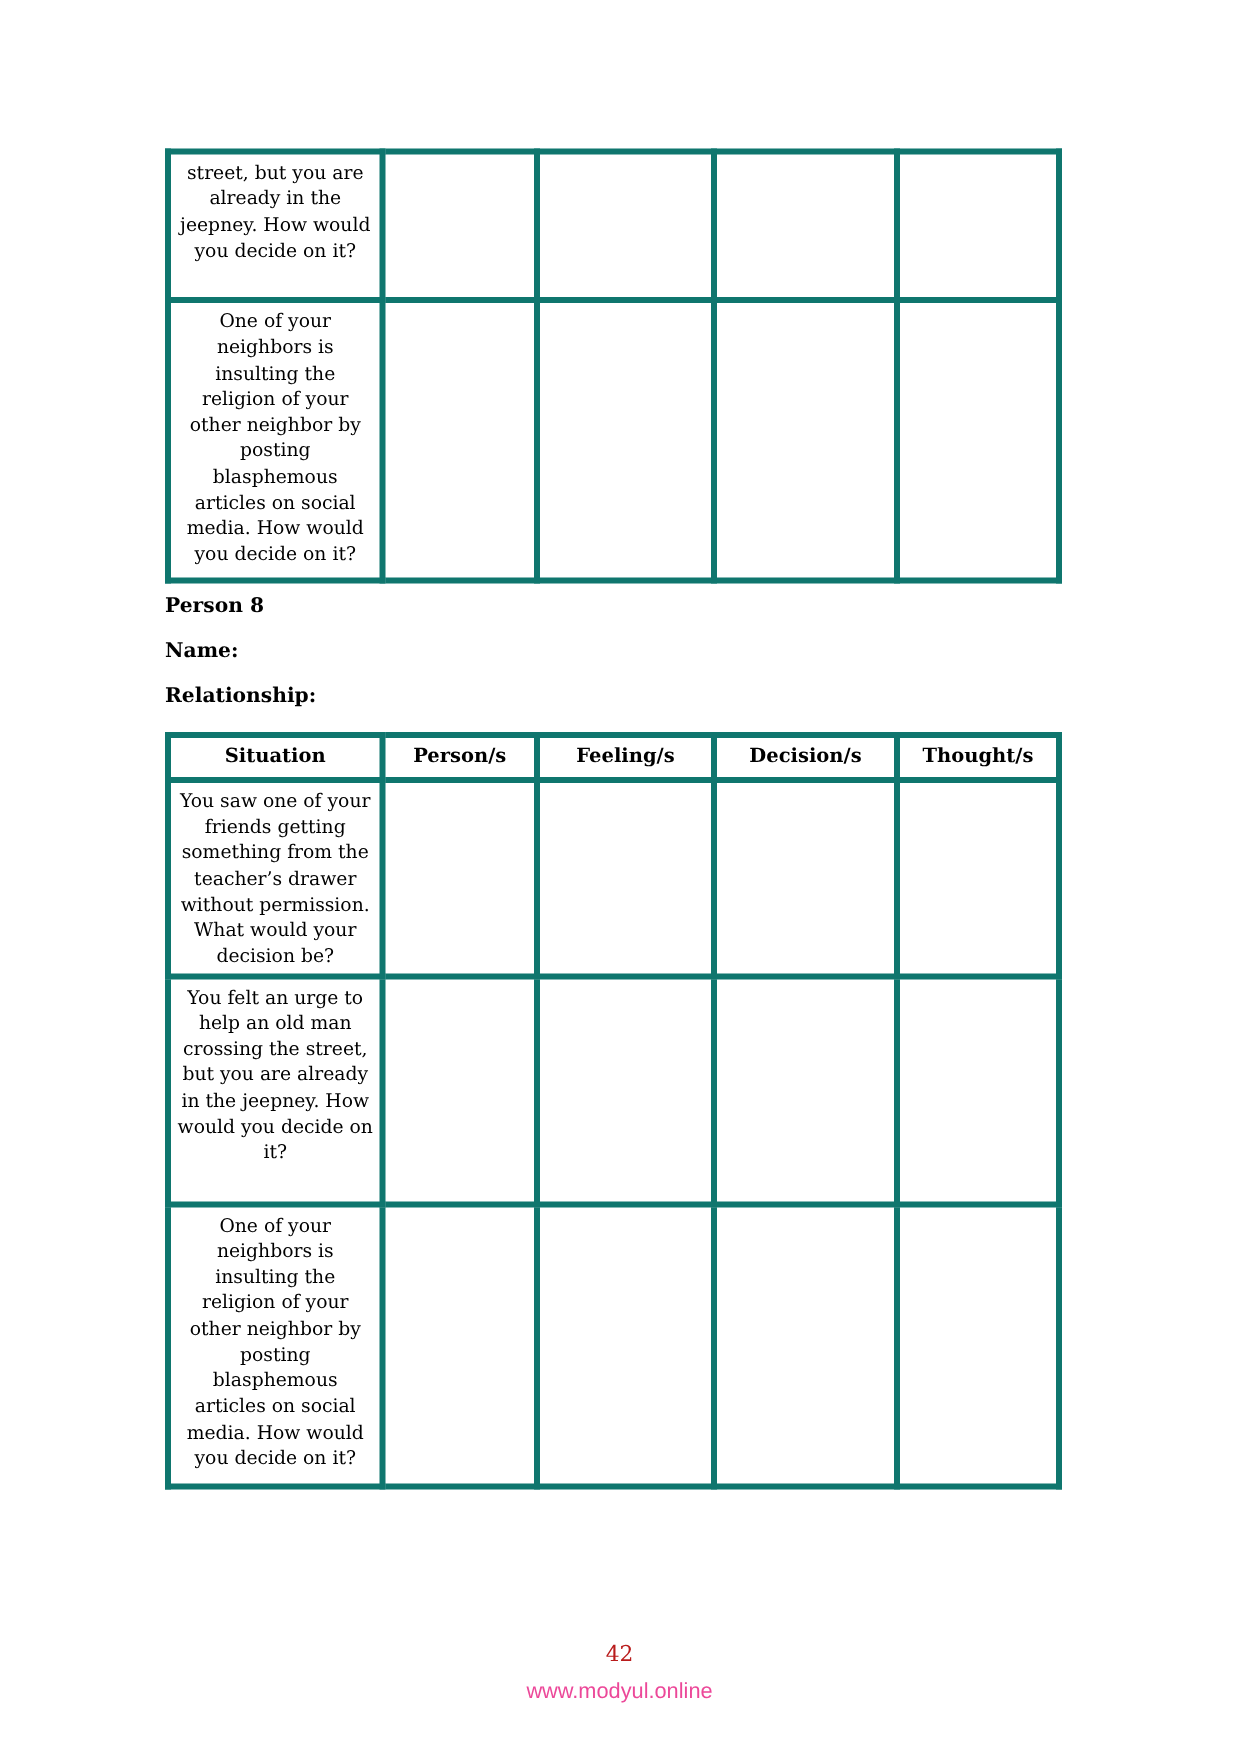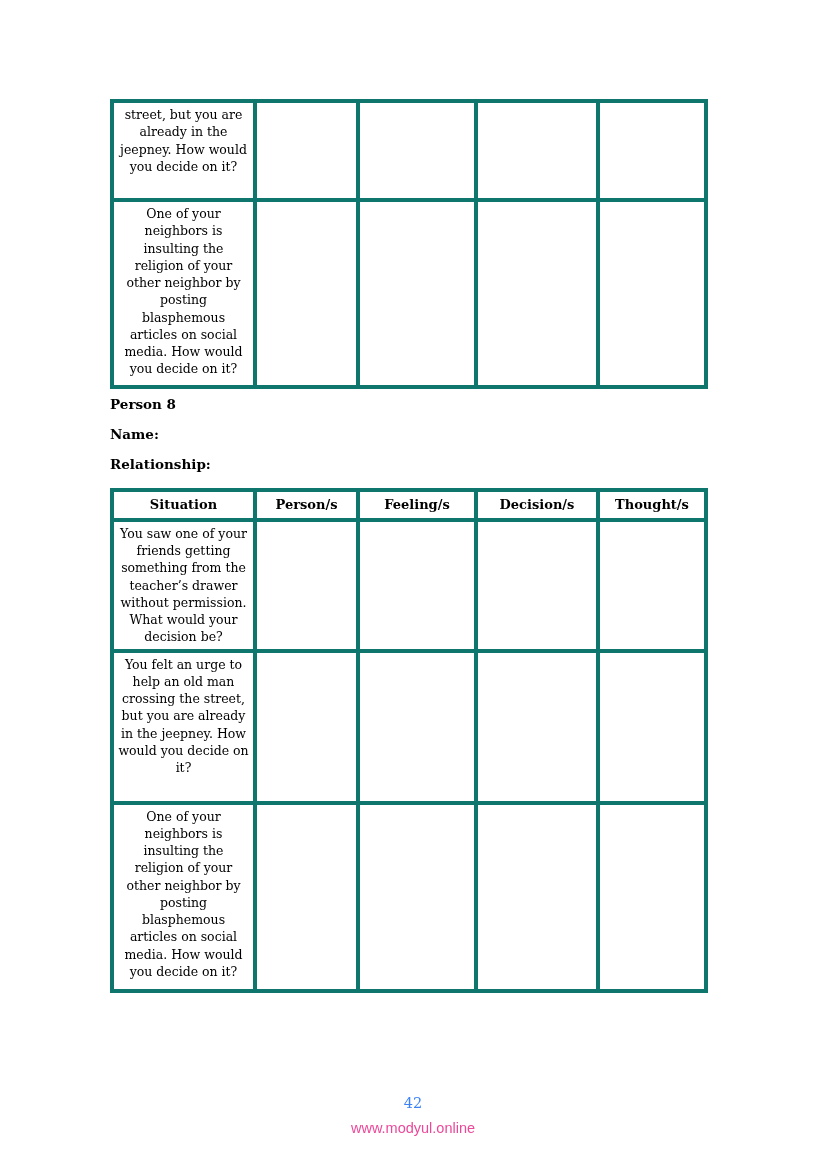--- a/index.html
+++ b/index.html
@@ -73,21 +73,21 @@
   .main-table {
     margin-top: 16px;
   }
   .page-number {
     position: absolute;
     top: 1095px;
     left: 0;
     width: 826px;
     text-align: center;
     font-size: 14.5px;
-    color: #3b82f6;
+    color: #b91c1c;
   }
   .watermark {
     position: absolute;
     top: 1120px;
     left: 0;
     width: 826px;
     text-align: center;
     font-size: 14.5px;
     color: #ec4899;
     font-family: "Liberation Sans", sans-serif;

